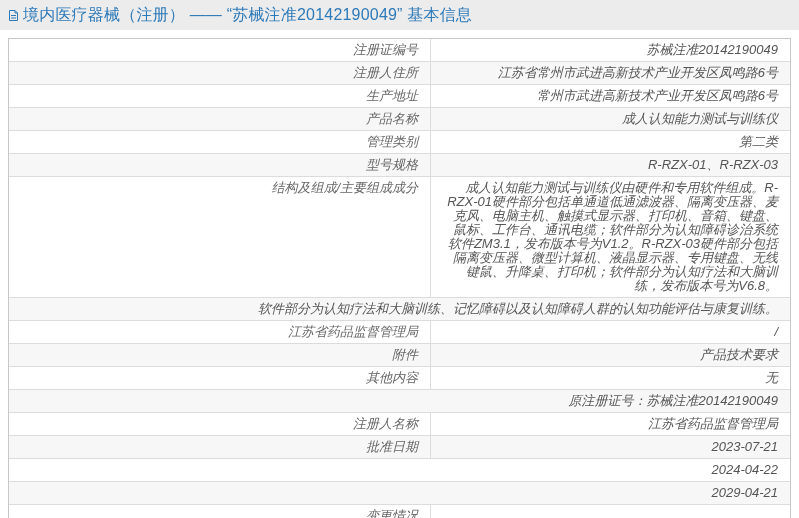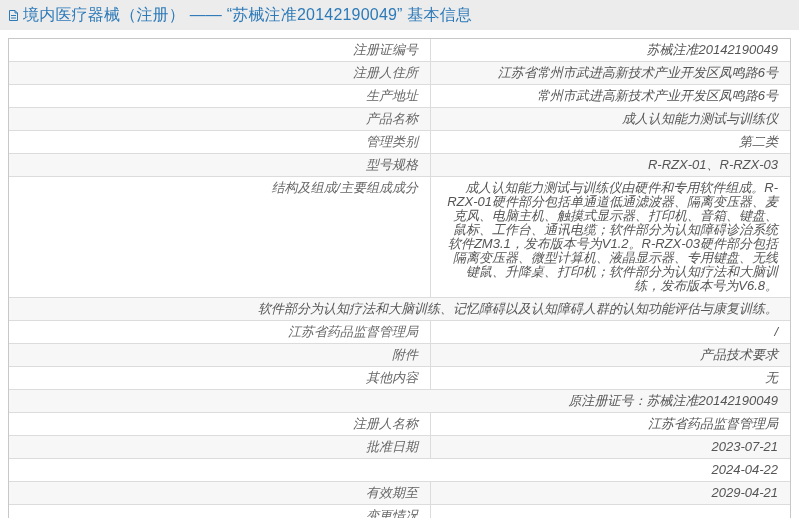--- a/index.html
+++ b/index.html
@@ -241,24 +241,20 @@
   </div>
 
   <div class="row">
     <div class="cell value">
       <span class="value-text">2024-04-22</span>
       
     </div>
   </div>
 
   <div class="row">
-    <div class="cell label">
-      
-      <span class="label-text">有效期至</span>
-    </div>
     <div class="cell value">
       <span class="value-text">2029-04-21</span>
       
     </div>
   </div>
 
   <div class="row">
     <div class="cell label">
       
       <span class="label-text">变更情况</span>

